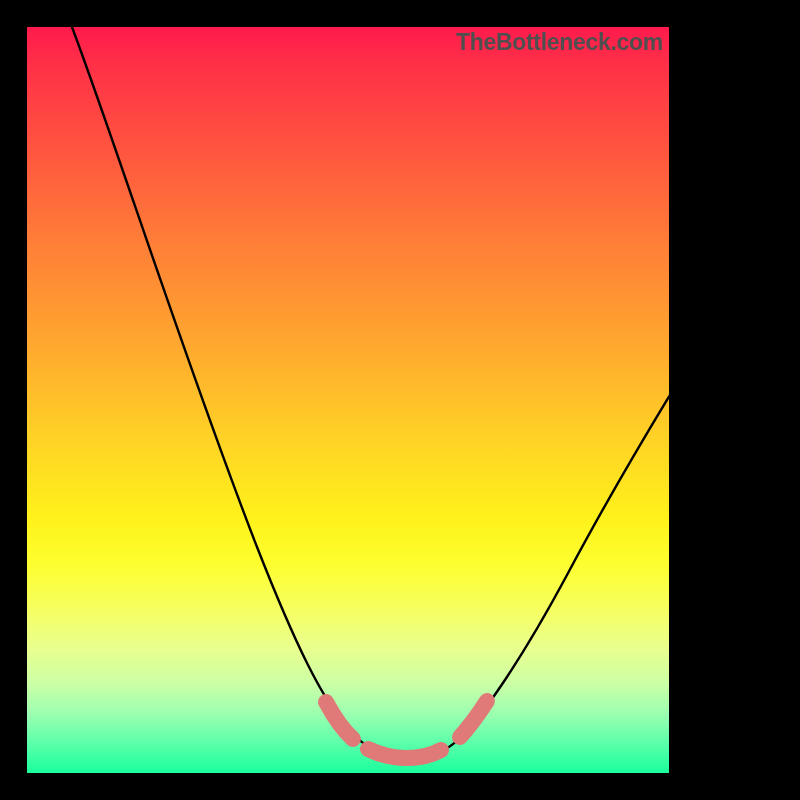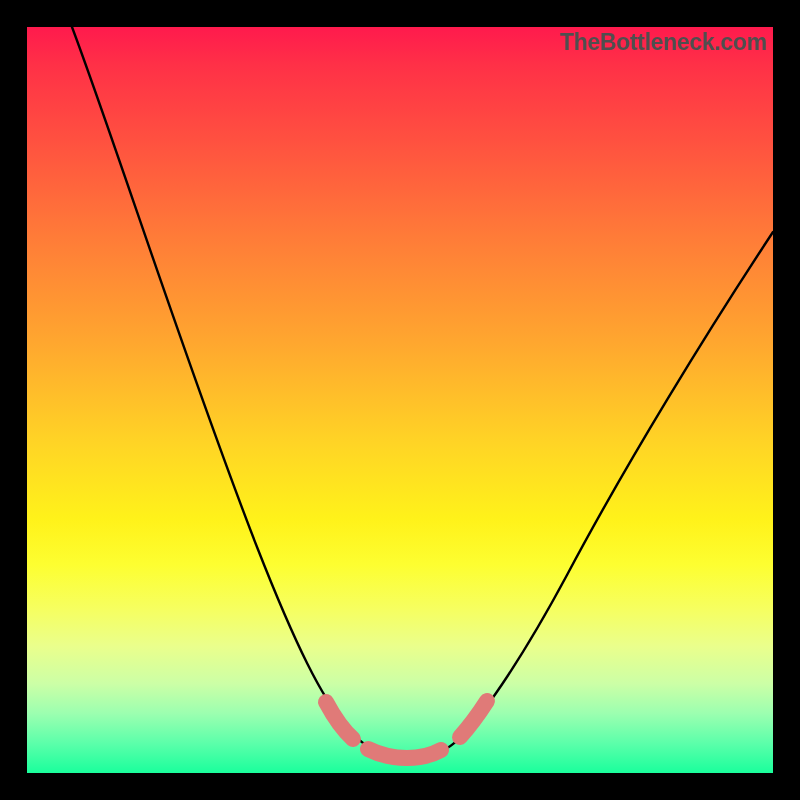--- a/index.html
+++ b/index.html
@@ -16,21 +16,21 @@
     left: 0;
     top: 0;
     width: 800px;
     height: 800px;
     background: #000;
   }
   .plot-area {
     position: absolute;
     left: 27px;
     top: 27px;
-    width: 746px;
+    width: 642px;
     height: 746px;
     
     background: linear-gradient(
       to bottom,
       #ff1a4d 0%,
       #ff3047 5%,
       #ff5040 15%,
       #ff7b38 28%,
       #ffa62f 42%,
       #ffd525 56%,

